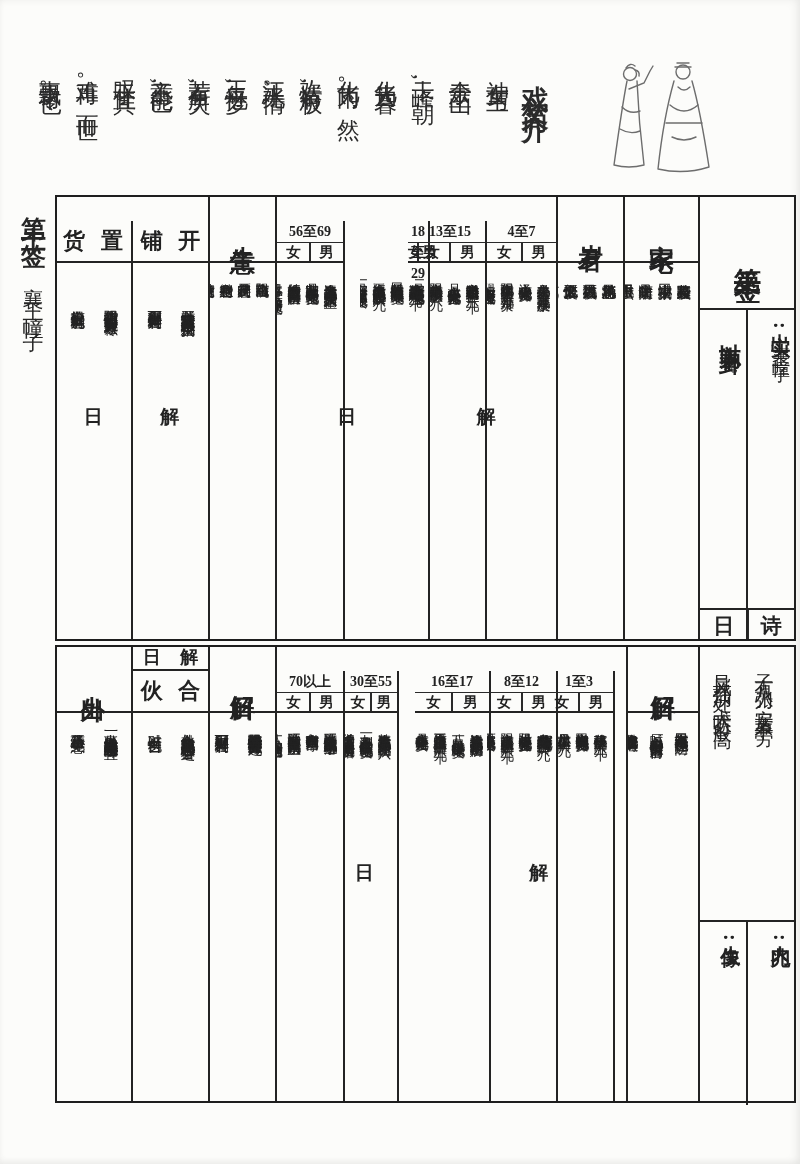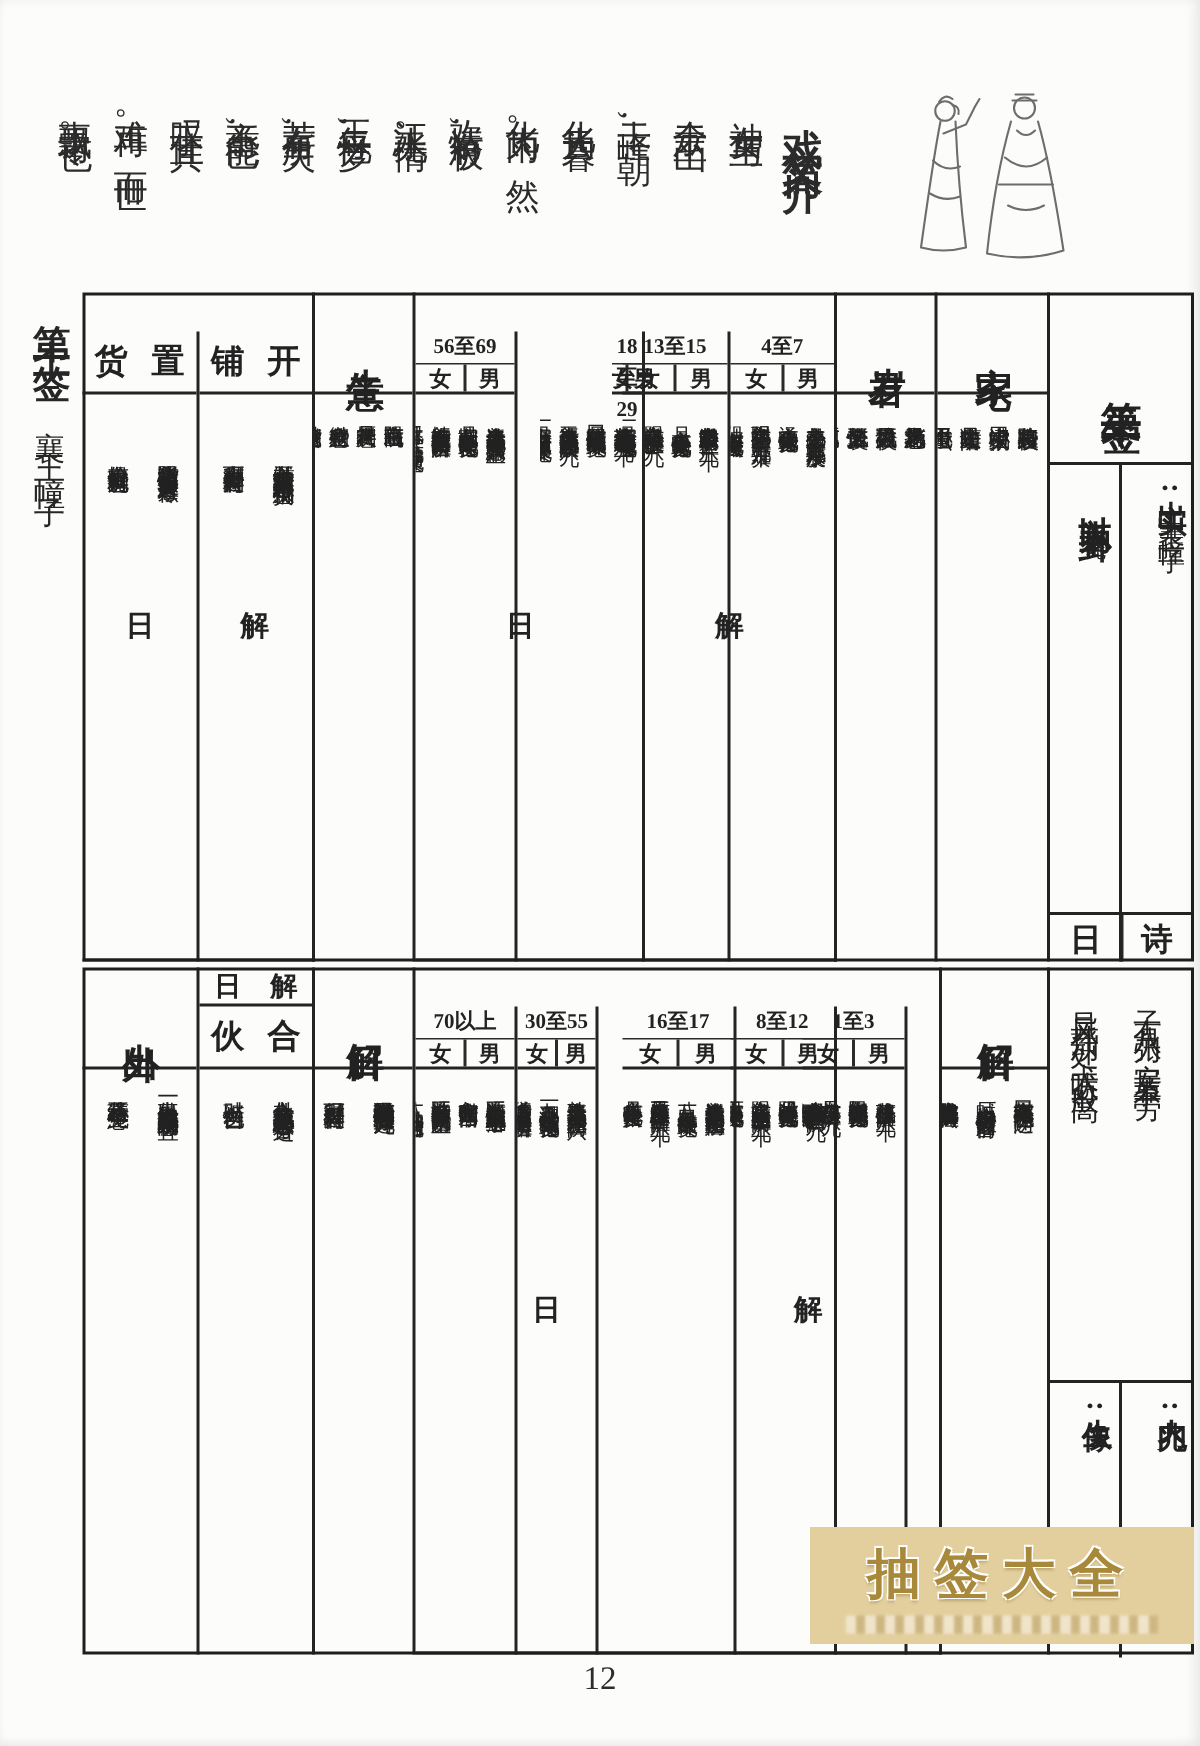--- a/index.html
+++ b/index.html
@@ -30,21 +30,21 @@
   .col{position:absolute;top:0;bottom:0;box-sizing:border-box;border-right:2px solid #232323;}
   .col.agecol{top:26px;}
   
   .c0{left:0;width:78px;top:26px;} .c1{left:78px;width:77px;top:26px;}
   .c2{left:155px;width:67px;} .c3{left:222px;width:68px;} .c4{left:305px;width:70px;padding-left:48px;}
   .c5{left:360px;width:72px;} .c6{left:432px;width:71px;} .c7{left:503px;width:67px;}
   .c8{left:570px;width:75px;}
   
   .d0{left:0;width:78px;} .d1{left:78px;width:77px;} .d2{left:155px;width:67px;}
   .d3{left:222px;width:68px;} .d4{left:290px;width:54px;} .d5{left:360px;width:76px;}
-  .d6{left:432px;width:71px;} .d7{left:480px;width:70px;} .d8{left:573px;width:72px;}
+  .d6{left:432px;width:71px;} .d7{left:490px;width:70px;} .d8{left:573px;width:72px;}
   
   .span-h{position:absolute;top:0;height:26px;box-sizing:border-box;z-index:5;
           border-bottom:2px solid #232323;border-right:2px solid #232323;
           font-size:19px;font-weight:600;}
   .sp1{left:222px;width:281px;} .sp2{left:0;width:155px;} .sp3{left:222px;width:351px;}
   .rtl-pair{display:flex;flex-direction:row-reverse;justify-content:space-around;align-items:center;height:100%;}
   .rtl-pair span{display:block;}
   .split-mid{background-image:linear-gradient(#2a2a2a,#2a2a2a);background-size:2px 100%;
              background-position:center top;background-repeat:no-repeat;}
   .h-label{height:22px;line-height:21px;text-align:center;font-weight:600;font-size:14px;
@@ -404,19 +404,14 @@
       <div class="nb">内兆:</div>
       <div class="sx">生像:</div>
     </div>
     <div class="r-div rd1"></div>
     <div class="r-div rd2"></div>
   </div>
 
   <div class="brect" id="b1"></div>
   <div class="brect" id="b2"></div>
 
-  <div class="wm">
-    <div class="wm-text">抽签大全</div>
-    <div class="wm-sub"></div>
-  </div>
-
-  <div class="pageno">12</div>
+
 </div>
 
 </body></html>

